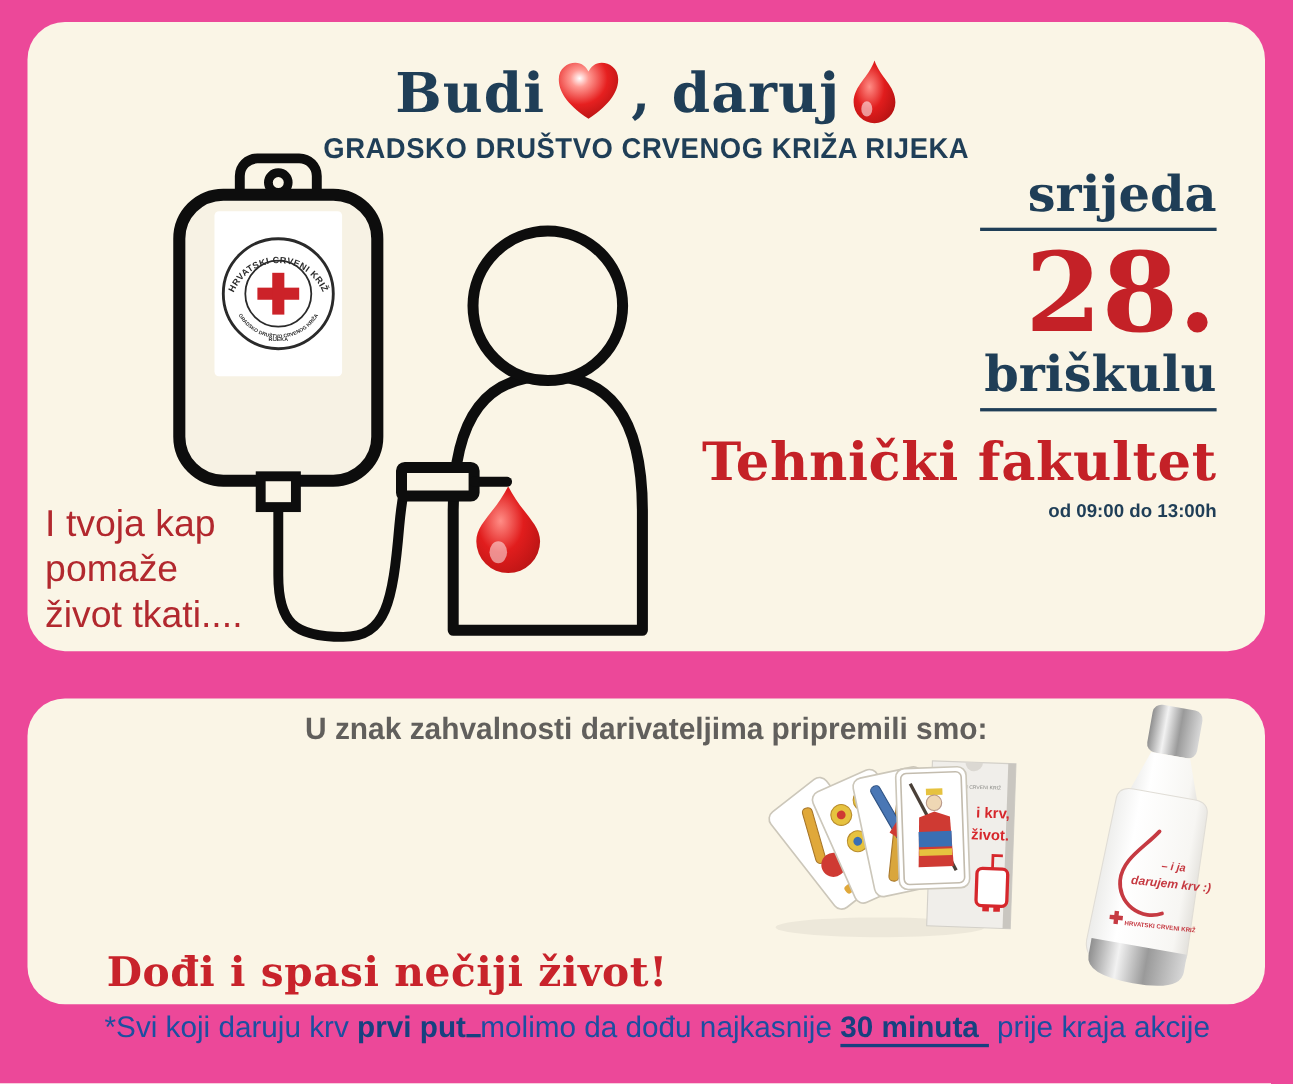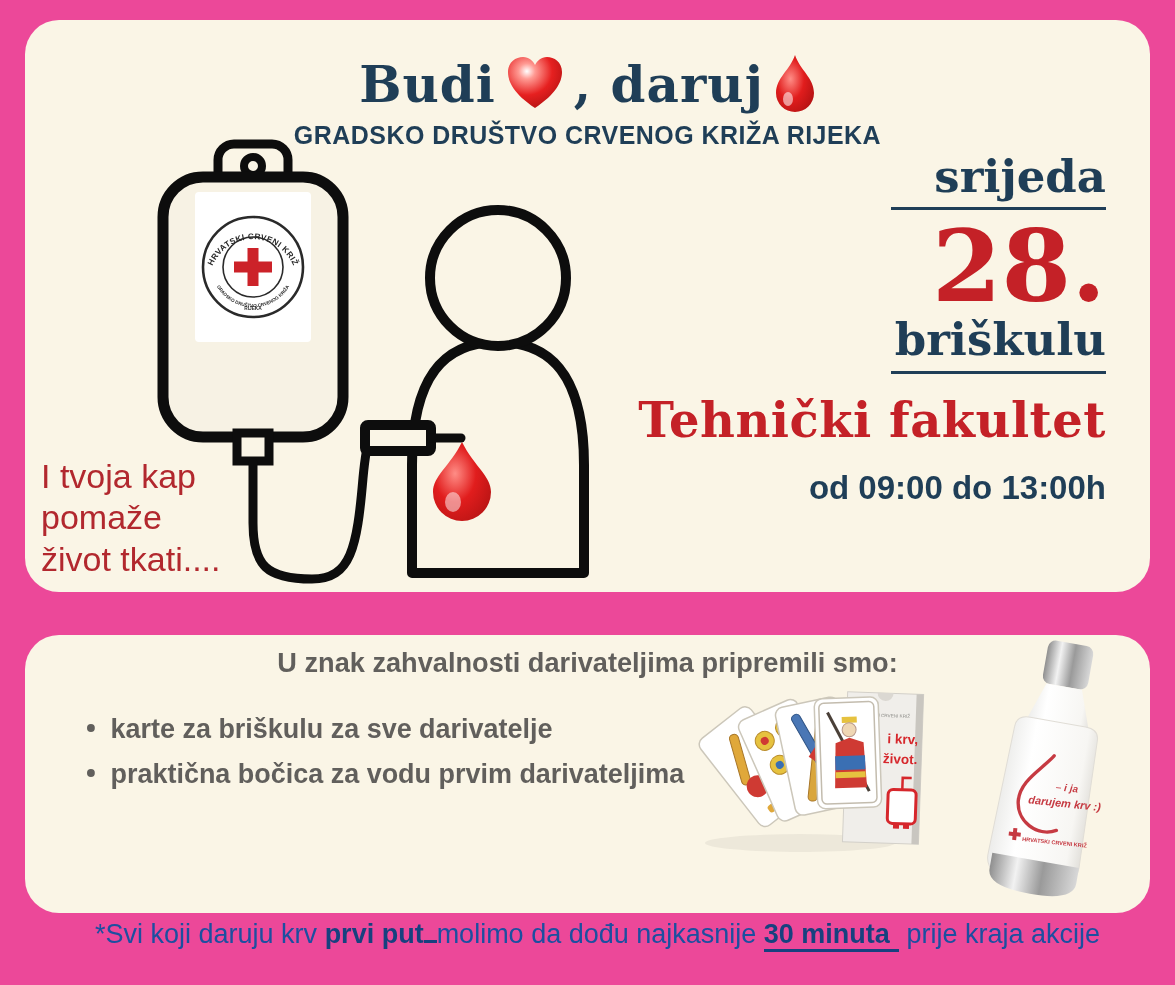--- a/index.html
+++ b/index.html
@@ -38,21 +38,21 @@
   .date-block{
     position:absolute;left:576px;top:133px;width:505px;
     display:flex;flex-direction:column;align-items:flex-end;
   }
   .serifhead{font-family:"DejaVu Serif", serif;font-weight:bold;color:#1f3e57;}
   .day,.month{font-size:45px;line-height:1.05;}
   .rule{width:215px;height:3px;background:#1f3e57;margin:7px 0 4px 0;}
   .date-num{font-size:100px;line-height:1.0;color:#c42127;margin:2px 0 0 0;}
   .venue{font-size:48px;color:#c42127;margin-top:14px;letter-spacing:.5px;}
   .addr{font-size:27px;font-weight:bold;color:#1f3e57;margin-top:16px;}
-  .time{font-size:33px;font-weight:bold;color:#1f3e57;margin-top:21px;}
+  .time{font-size:17px;font-weight:bold;color:#1f3e57;margin-top:7px;}
 
   
   .gifts-heading{
     position:absolute;top:12px;left:0;right:0;text-align:center;
     font-size:28px;font-weight:bold;color:#615f5c;transform:scaleX(.97);
   }
   .gift-list{position:absolute;left:62px;top:78px;}
   .gift-item{
     display:flex;align-items:baseline;gap:16px;
     font-size:27.5px;font-weight:bold;color:#615f5c;margin-bottom:13px;
@@ -181,30 +181,20 @@
       <div class="rule"></div>
       <div class="serifhead venue">Tehnički fakultet</div>
       <div class="time">od 09:00 do 13:00h</div>
     </div>
   </div>
 
   <div class="card bottom">
 
     <div class="gifts-heading">U znak zahvalnosti  darivateljima pripremili smo:</div>
 
-    <div class="gift-list">
-      <div class="gift-item">
-        <span class="bullet"></span>
-        <span>karte za briškulu za sve darivatelje</span>
-      </div>
-      <div class="gift-item">
-        <span class="bullet"></span>
-        <span>praktična bočica za vodu prvim darivateljima</span>
-      </div>
-    </div>
 
     <svg class="cards-img" width="255" height="180" viewBox="0 0 255 180">
       <ellipse cx="110" cy="166" rx="95" ry="9" fill="rgba(0,0,0,0.05)"></ellipse>
 
       <g transform="rotate(2 192 92)">
         <rect x="155" y="16" width="76" height="150" fill="#f0eeea" stroke="#d3d0c9" stroke-width="1"></rect>
         <rect x="224" y="16" width="7" height="150" fill="#c9c6c0"></rect>
         <path d="M185 16 a8 8 0 0 0 16 0 Z" fill="#dbd8d2"></path>
         <text x="192" y="40" font-size="4.6" fill="#8a8a86" text-anchor="middle">HRVATSKI CRVENI KRIŽ</text>
         <text x="227" y="66" font-size="13.5" font-weight="bold" fill="#d6272c" text-anchor="end">i krv,</text>
@@ -283,16 +273,17 @@
         <g transform="rotate(-4 95 160)">
           <path d="M99 118 C87 134 68 146 68 166 A29 29 0 0 0 109 192" fill="none" stroke="#c63a42" stroke-width="3.4" stroke-linecap="round"></path>
           <text x="104" y="152" font-size="10" font-style="italic" font-weight="bold" fill="#c63a42">– i ja</text>
           <text x="78" y="168" font-size="11" font-style="italic" font-weight="bold" fill="#c63a42">darujem krv :)</text>
           <text x="76" y="206" font-size="5.6" font-weight="bold" fill="#c63a42">HRVATSKI CRVENI KRIŽ</text>
           <path d="M68 200 h4 v4 h-4 v4 h-4 v-4 h-4 v-4 h4 v-4 h4 Z" fill="#c63a42" transform="translate(2,-2)"></path>
         </g>
       </g>
     </svg>
 
+    <div class="cta">Dođi i spasi nečiji život!</div>
 
     <div class="note"><span>*Svi koji daruju krv </span><b>prvi put</b><span class="note-underscore"></span><span>molimo da dođu najkasnije </span><b class="u2">30  minuta</b><span> prije kraja akcije</span></div>
   </div>
 </div>
 
 </body></html>

